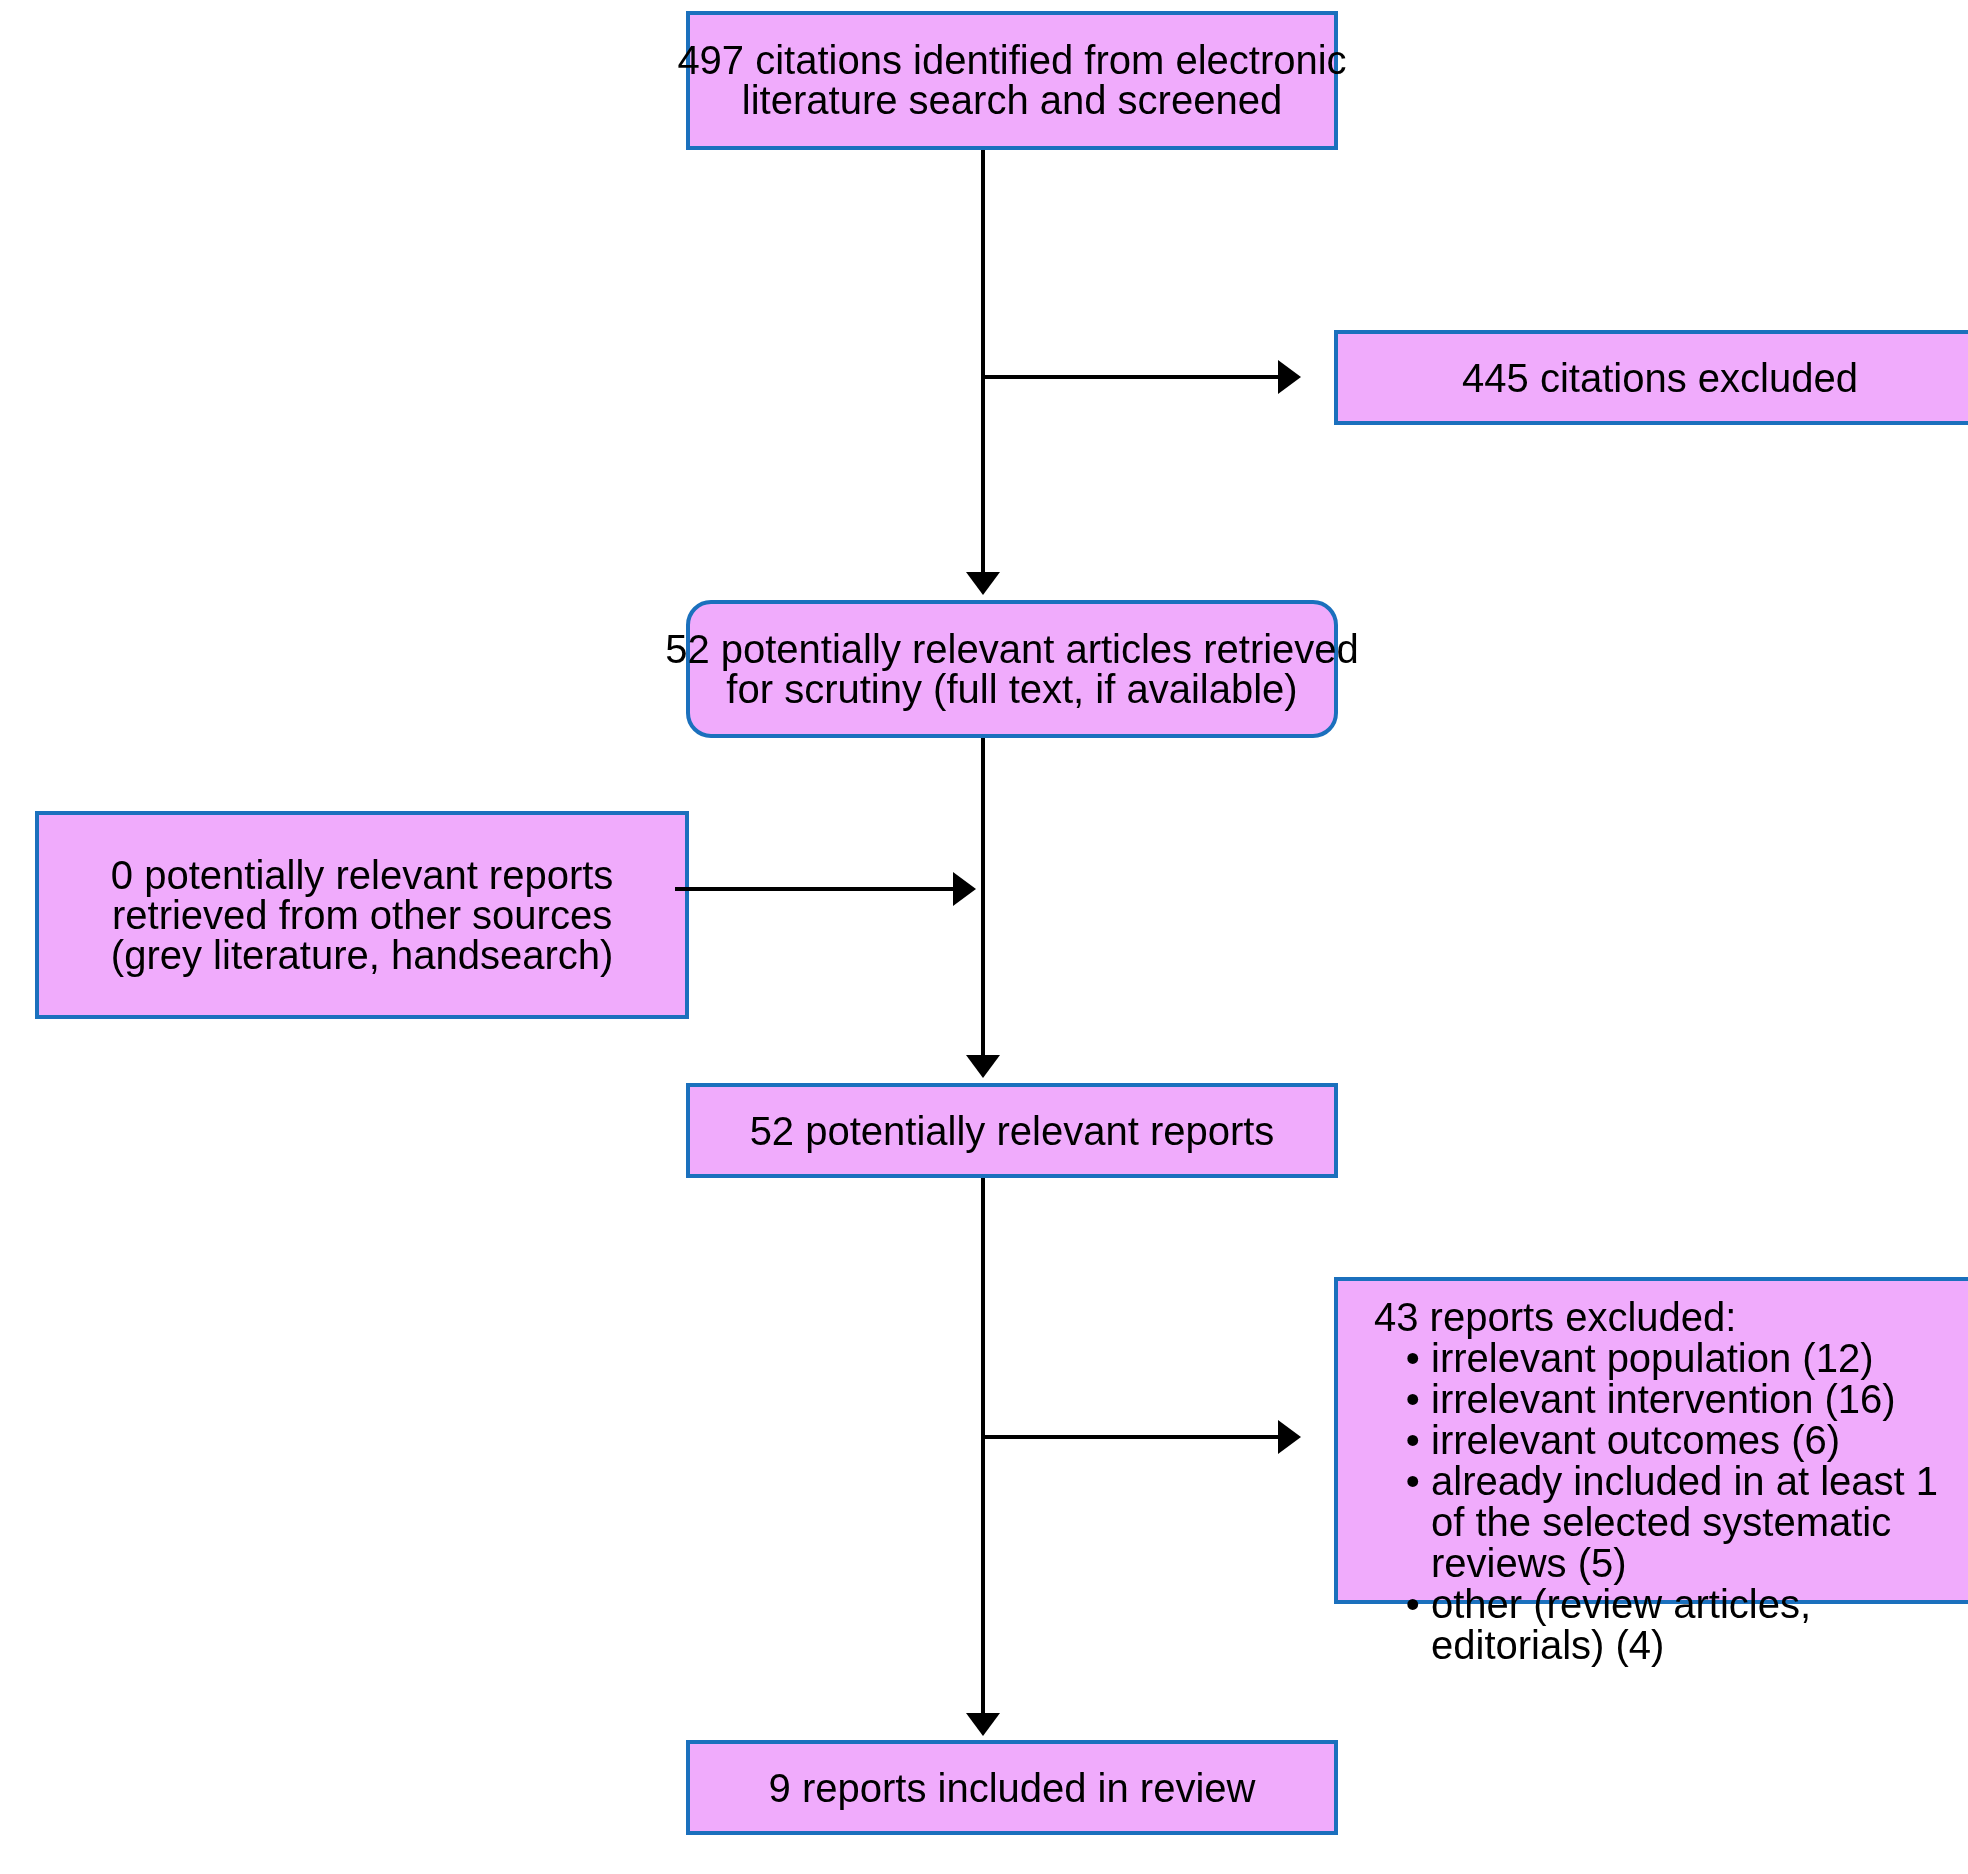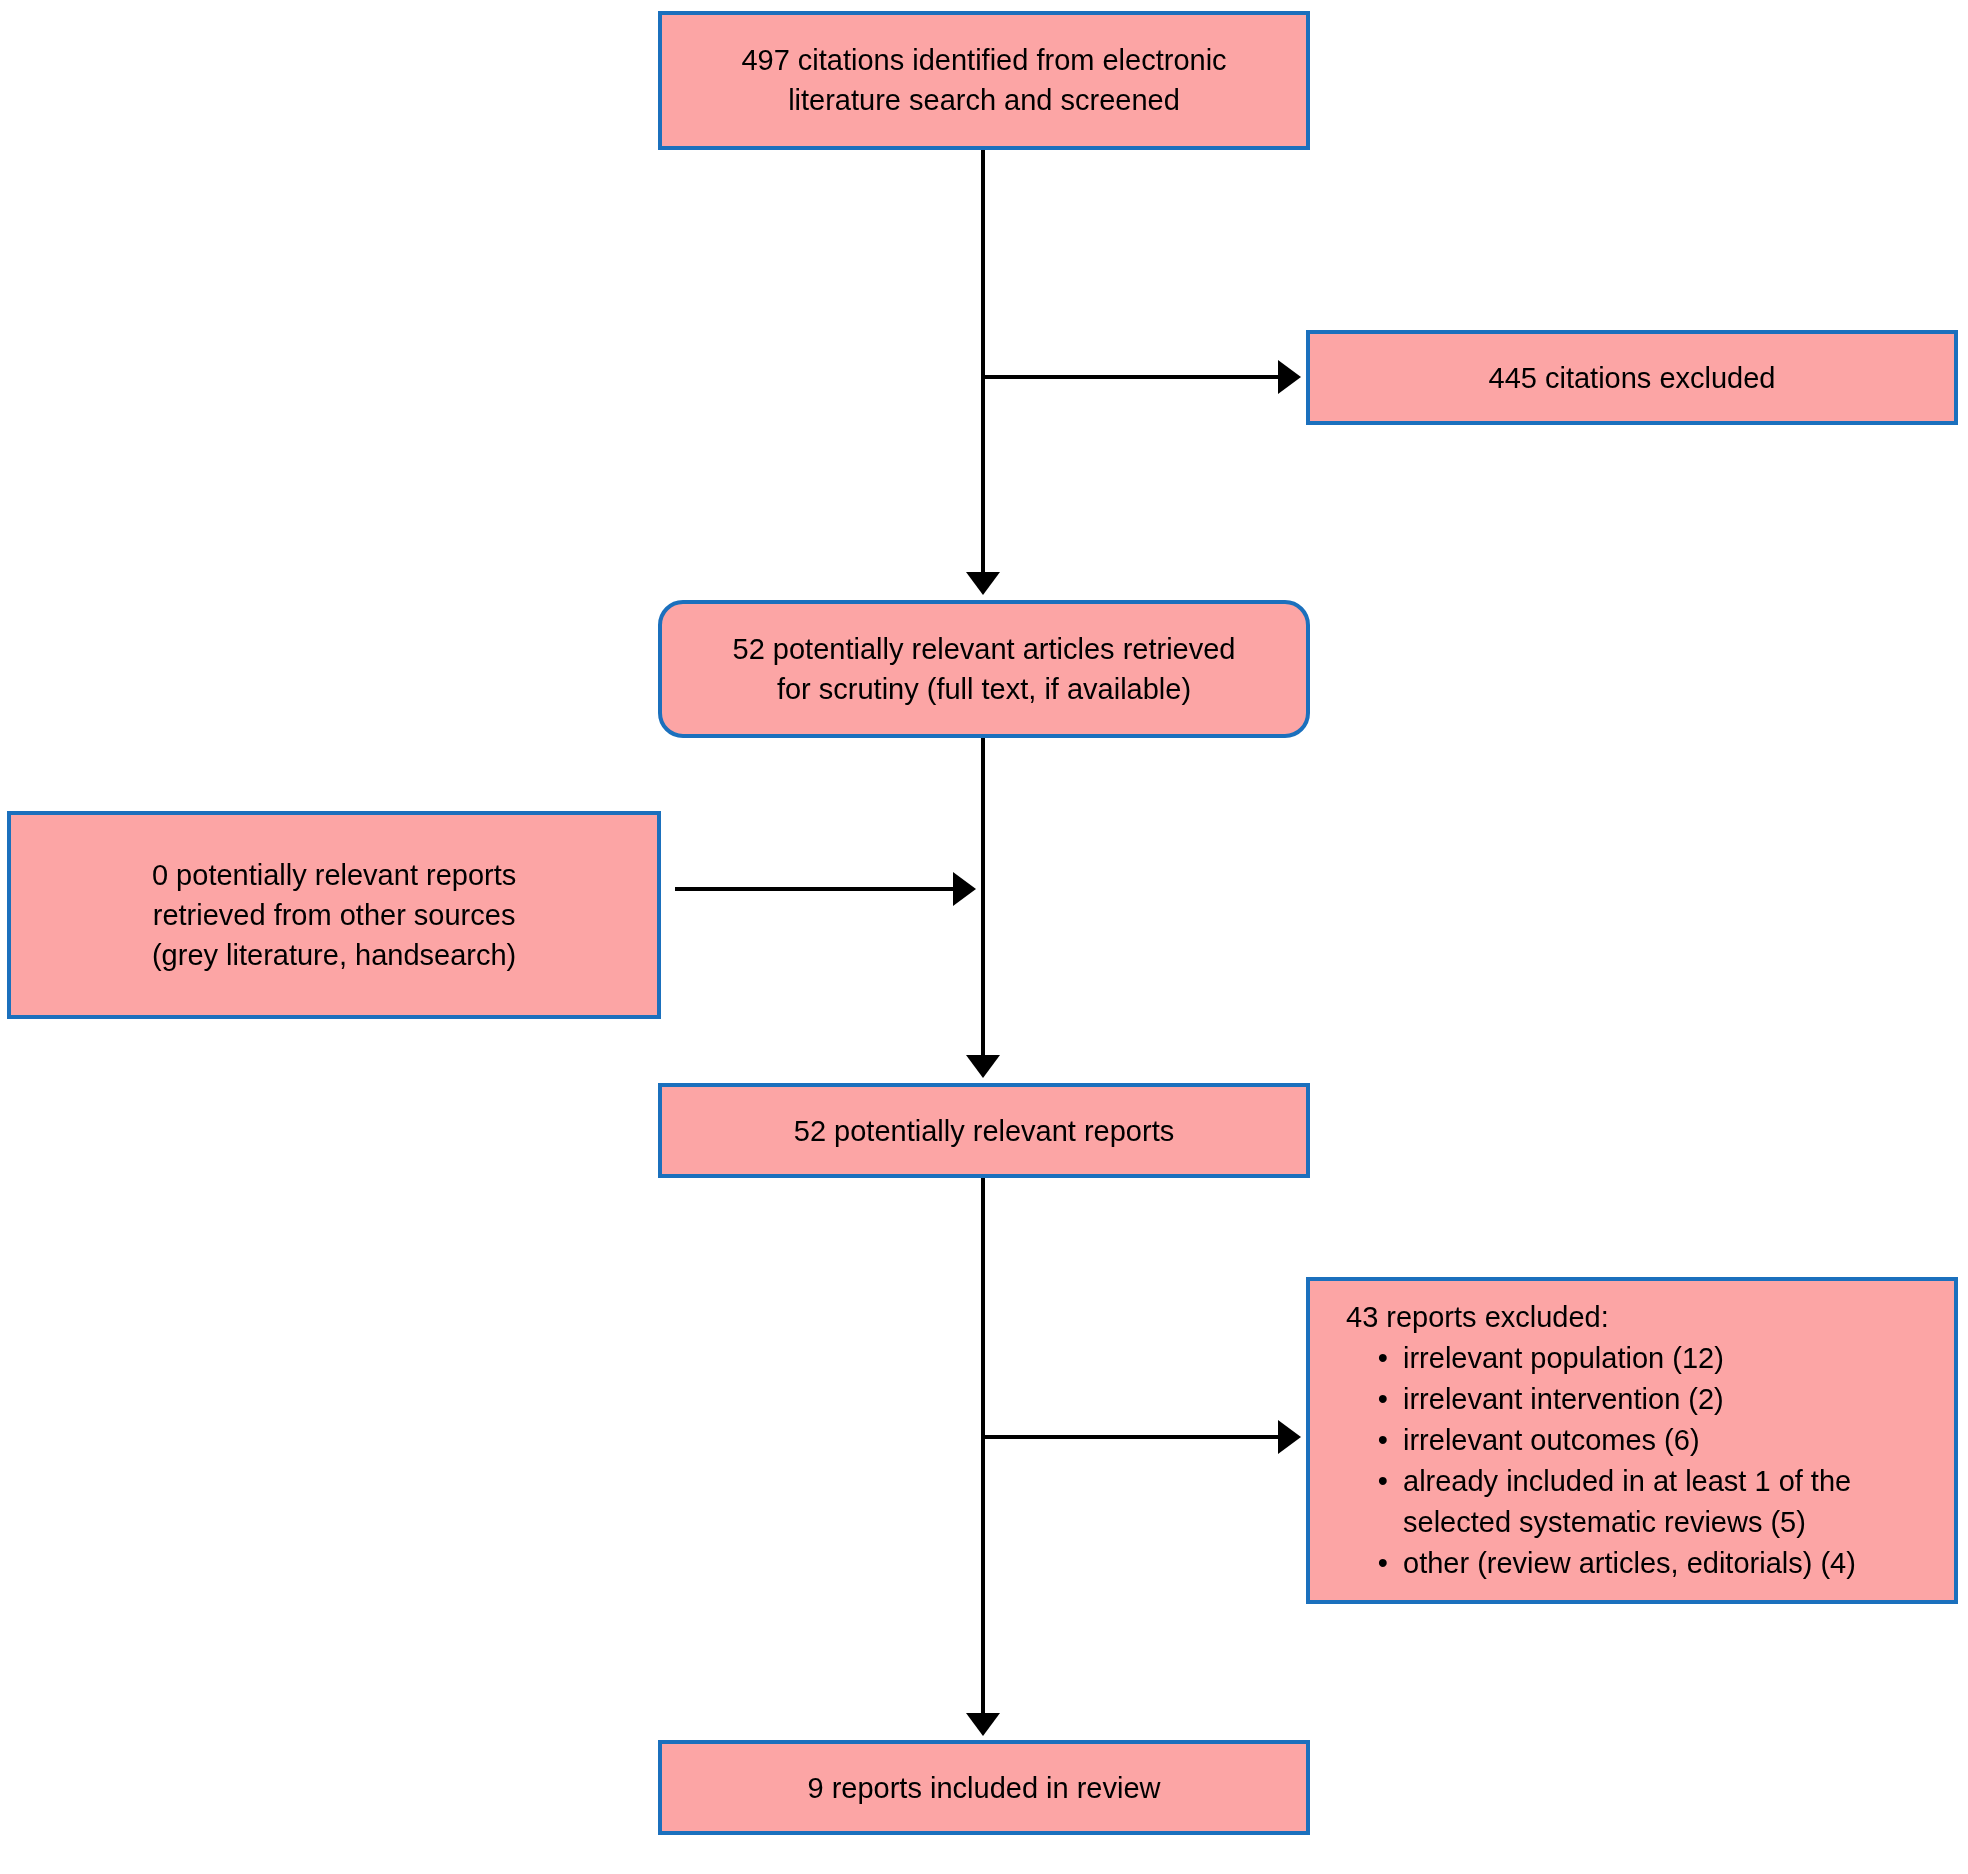--- a/index.html
+++ b/index.html
@@ -13,24 +13,25 @@
     height: 1874px;
     background: #ffffff;
     font-family: "Liberation Sans", sans-serif;
     color: #000000;
     overflow: hidden;
   }
   .box {
     position: absolute;
     box-sizing: border-box;
     border: 4.5px solid #1b70bd;
-    background: #fca5a5;
-    font-size: 29px;
+    background: #f0abfc;
+    font-size: 40px;
     line-height: 40px;
     color: #000000;
+    margin-left: 28px;
   }
   .box.center {
     display: flex;
     flex-direction: column;
     align-items: center;
     justify-content: center;
     text-align: center;
     padding: 0 16px;
   }
   .box .line { white-space: nowrap; }
@@ -115,21 +116,21 @@
 
   <div class="shaft" style="left:981px; top:1178px; width:3.6px; height:538px;"></div>
   <div class="ah down" style="left:966px; top:1713px;"></div>
 
   <div class="shaft" style="left:981px; top:1435px; width:300px; height:3.6px;"></div>
   <div class="ah right" style="left:1278px; top:1420px;"></div>
 
   <div class="box excl" style="left:1306px; top:1277px; width:652px; height:327px;">
     <div>43 reports excluded:</div>
     <div class="excl-bullet">irrelevant population (12)</div>
-    <div class="excl-bullet">irrelevant intervention (2)</div>
+    <div class="excl-bullet">irrelevant intervention (16)</div>
     <div class="excl-bullet">irrelevant outcomes (6)</div>
     <div class="excl-bullet">already included in at least 1 of the selected systematic reviews (5)</div>
     <div class="excl-bullet">other (review articles, editorials) (4)</div>
   </div>
 
   <div class="box center" style="left:658px; top:1740px; width:652px; height:95px;">
     <div class="line">9 reports included in review</div>
   </div>
 
 </div>

